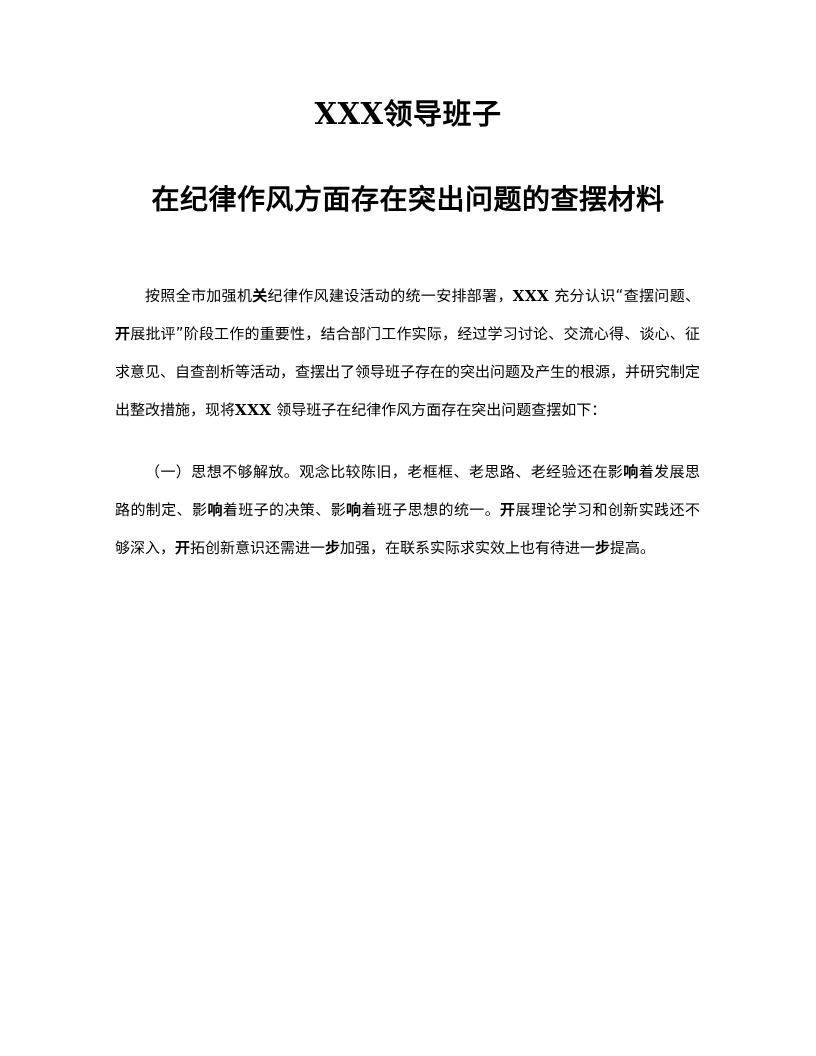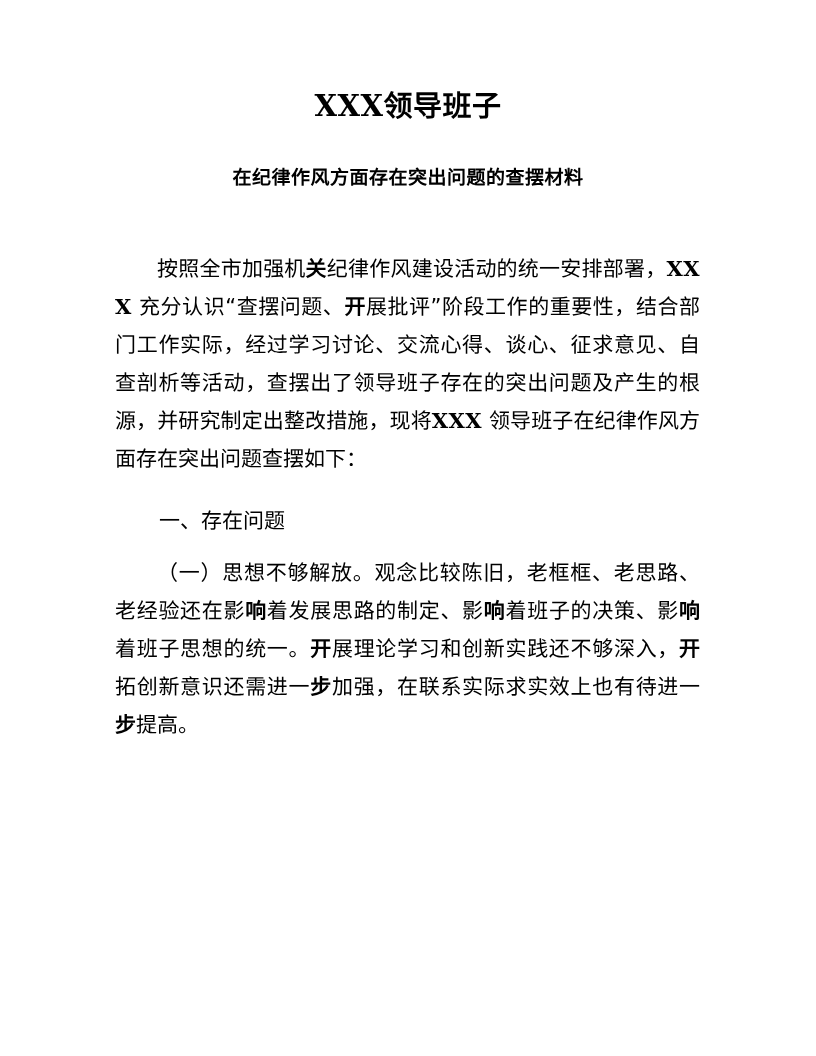--- a/index.html
+++ b/index.html
@@ -25,45 +25,45 @@
   }
 
   .doc-title-line1 {
     font-family: "DejaVu Serif", "Liberation Serif", serif;
     font-size: 29px;
     font-weight: 700;
     color: #000000;
     text-align: center;
     letter-spacing: 0.5px;
     line-height: 1.25;
-    margin: 0;
+    margin: 8px;
   }
 
   .doc-title-line2 {
     font-family: "DejaVu Serif", "Liberation Serif", serif;
-    font-size: 19px;
+    font-size: 28px;
     font-weight: 700;
     color: #000000;
     text-align: center;
     letter-spacing: 0.5px;
     line-height: 1.25;
     margin: 0;
     padding-top: 42px;
   }
 
   
   .body-block {
     padding-top: 60px;
     padding-left: 115px;
     padding-right: 116px;
   }
 
   p.para {
     font-family: "DejaVu Sans", "Liberation Sans", sans-serif;
-    font-size: 21px;
+    font-size: 15px;
     line-height: 38px;
     color: #000000;
     margin: 0 0 14px 0;
     text-align: justify;
     text-justify: inter-ideograph;
     text-indent: 2em;
     letter-spacing: 0;
     word-break: break-all;
   }
 
@@ -104,21 +104,20 @@
     <h1 class="doc-title-line1">XXX领导班子</h1>
     <h1 class="doc-title-line2">在纪律作风方面存在突出问题的查摆材料</h1>
   </div>
 
   <div class="body-block">
 
     <p class="para"><span>按照全市加强机</span><span class="fb">关</span><span>纪律作风建设活动的统一安排部署，</span><span class="latin">XXX</span> <span>充分认识“查摆问题、</span><span class="fb">开</span><span>展批评”阶段工作的重要性，结合部门工作实际，经过学习讨论、交流心得、谈心、征求意见、自查剖析等活动，查摆出了领导班子存在的突出问题及产生的根源，并研究制定出整改措施，现将</span><span class="latin">XXX</span> <span>领导班子在纪律作风方面存在突出问题查摆如下：</span></p>
 
     <div class="spacer-sm"></div>
 
-    <p class="section-heading">一、存在问题</p>
 
     <p class="para"><span>（一）思想不够解放。观念比较陈旧，老框框、老思路、老经验还在影</span><span class="fb">响</span><span>着发展思路的制定、影</span><span class="fb">响</span><span>着班子的决策、影</span><span class="fb">响</span><span>着班子思想的统一。</span><span class="fb">开</span><span>展理论学习和创新实践还不够深入，</span><span class="fb">开</span><span>拓创新意识还需进一</span><span class="fb">步</span><span>加强，在联系实际求实效上也有待进一</span><span class="fb">步</span><span>提高。</span></p>
 
     <div class="spacer-sm"></div>
 
 
   </div>
 
 </div>
 

